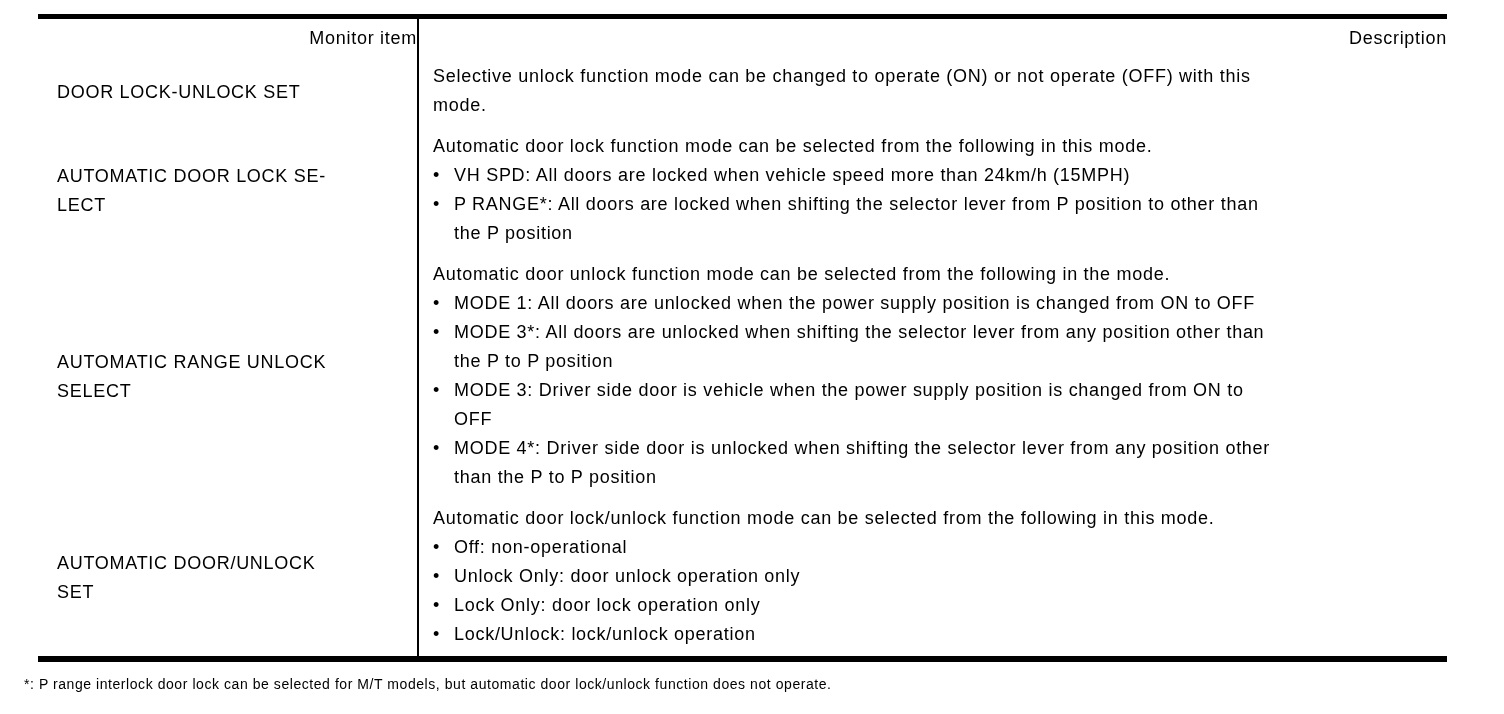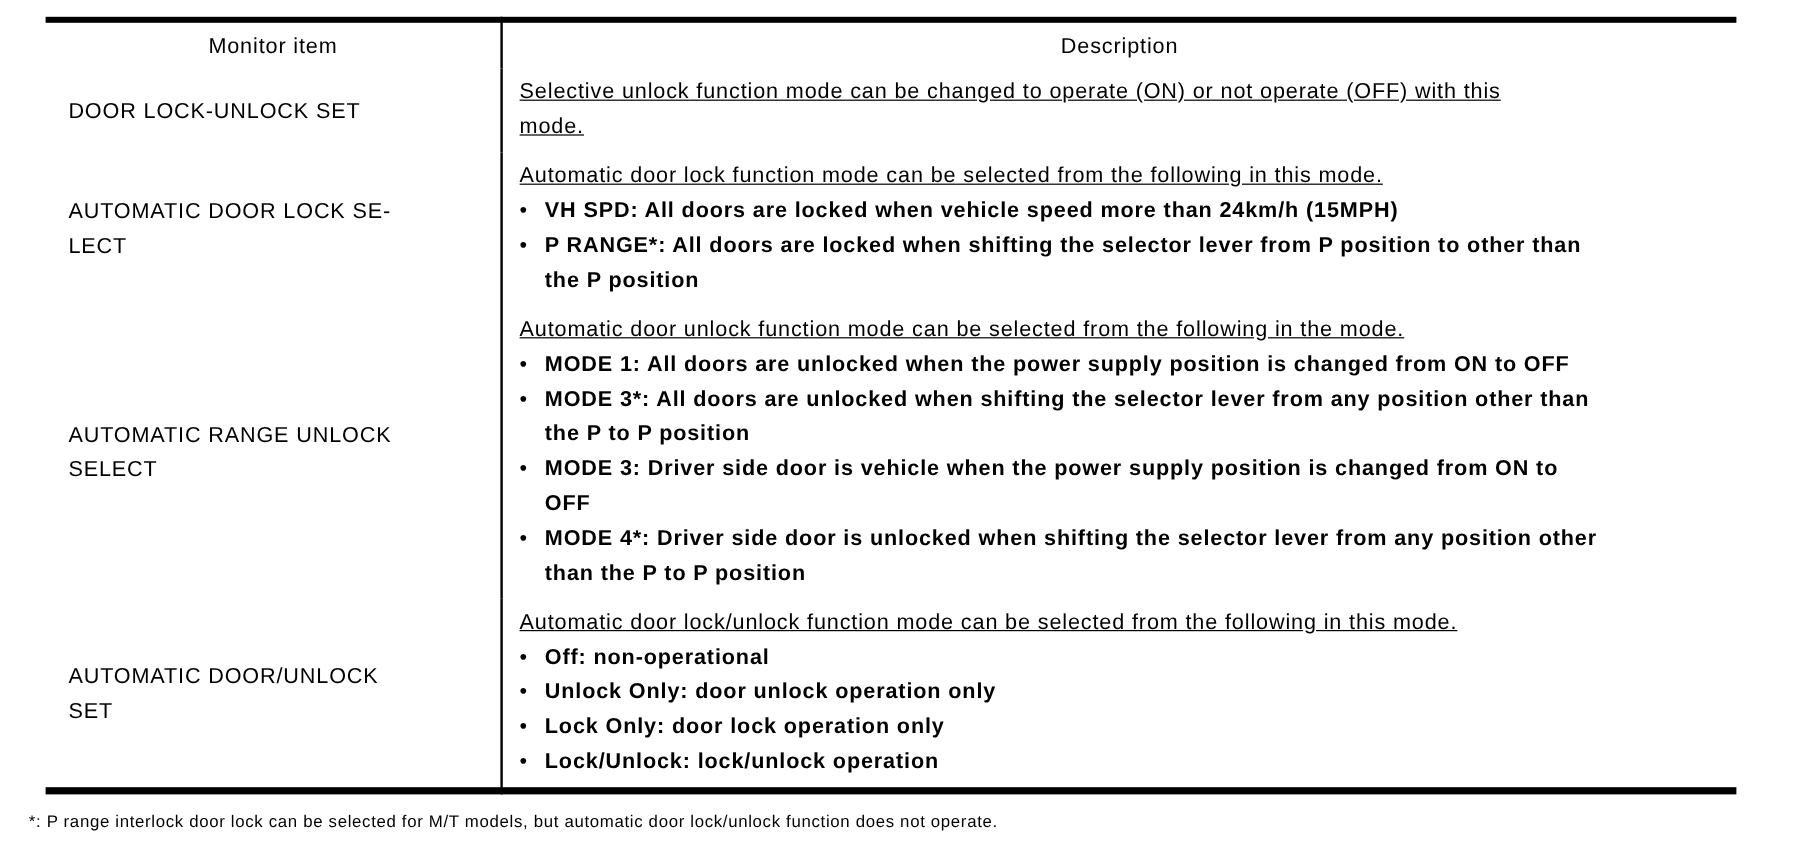--- a/index.html
+++ b/index.html
@@ -31,21 +31,21 @@
   table.spec-table th,
   table.spec-table td {
     border: none;
   }
   table.spec-table th:first-child,
   table.spec-table td:first-child {
     border-right: 2px solid #000;
   }
   thead th {
     font-weight: normal;
-    text-align: center;
+    text-align: right;
     height: 38px;
     vertical-align: middle;
     padding: 0;
     border-bottom: 3px solid #000;
   }
   tbody tr td {
     border-top: 2px solid #000;
   }
   col.col-item { width: 380px; }
   col.col-desc { width: 1029px; }
@@ -53,34 +53,32 @@
     vertical-align: middle;
     padding: 6px 10px 6px 19px;
     white-space: pre-line;
   }
   td.desc-cell {
     vertical-align: top;
     padding: 5px 6px 7px 14px;
   }
   .intro {
     white-space: pre-line;
-    text-decoration: underline;
   }
   .bullet-row {
     display: flex;
     align-items: flex-start;
   }
   .bullet {
     flex: 0 0 21px;
     width: 21px;
   }
   .bullet-text {
     white-space: pre-line;
     flex: 1 1 auto;
-    font-weight: bold;
   }
   .footnote {
     margin: 8px 0 0 24px;
     font-size: 14px;
     line-height: 29px;
     letter-spacing: 0.04em;
   }
 </style>
 </head>
 <body>

